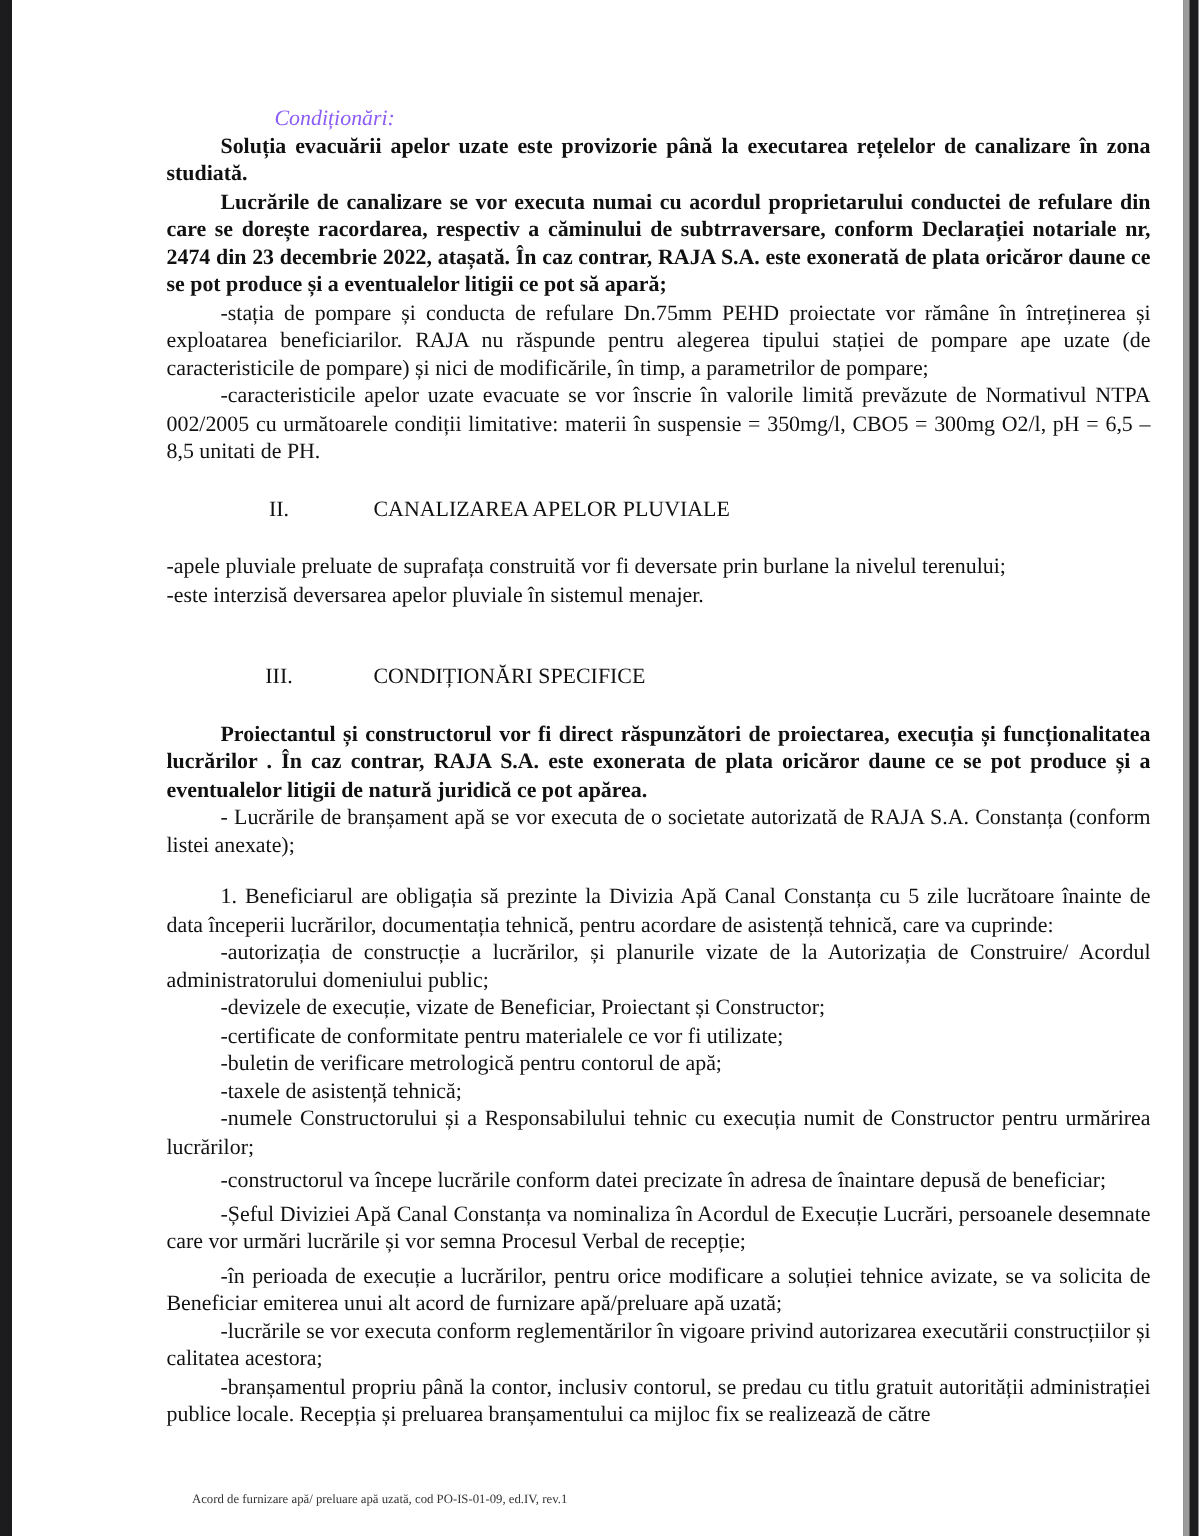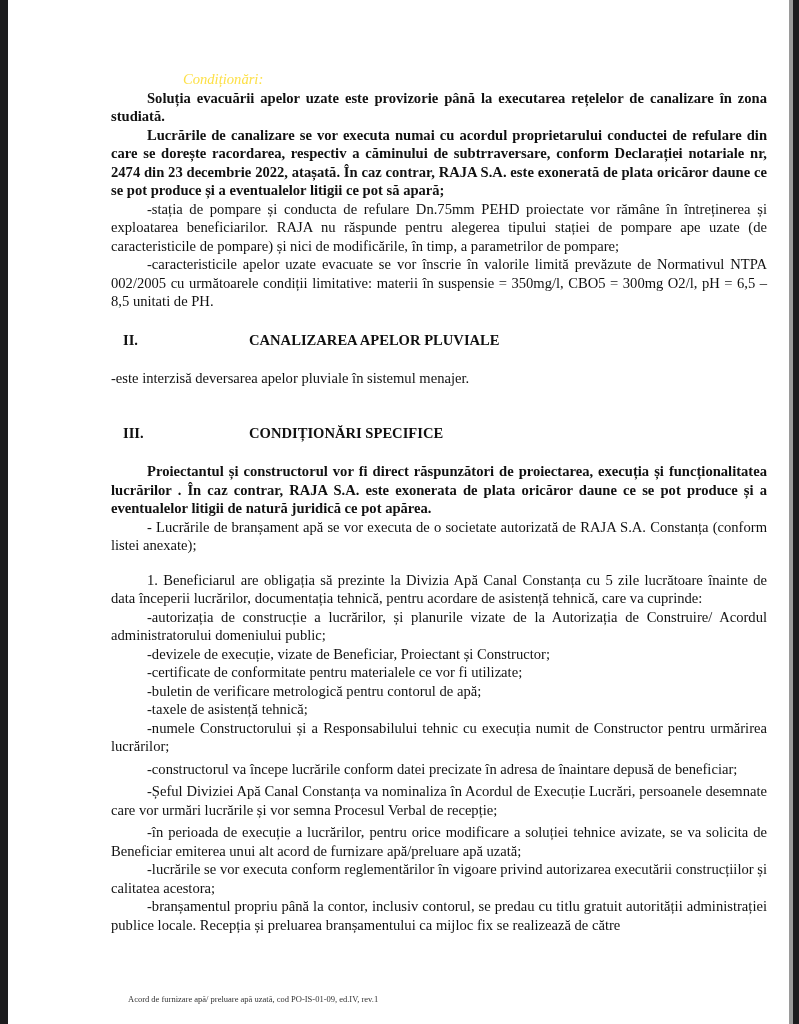--- a/index.html
+++ b/index.html
@@ -19,22 +19,22 @@
     background: #9a9a9a;
   }
   .content {
     position: absolute; left: 111px; top: 70px; width: 656px;
     font-size: 14.6px; line-height: 18.5px;
   }
   .p { margin: 0; text-align: justify; }
   .ind { text-indent: 36px; }
   .b { font-weight: bold; }
   .u { }
-  .cond-title { padding-left: 72px; font-style: italic; color: #fde047; }
-  .sec { display: flex; font-weight: bold; margin: 0; }
+  .cond-title { padding-left: 72px; font-style: italic; color: #8b5cf6; }
+  .sec { display: flex; font-weight: normal; margin: 0; text-align: center; }
   .sec .num { width: 138px; padding-left: 12px; box-sizing: border-box; }
   .gap-m { height: 20px; }
   .gap-l { height: 36px; }
   .footer {
     position: absolute; left: 128px; top: 994px;
     font-size: 8.5px; color: #333;
   }
 </style>
 </head>
 <body>
@@ -48,20 +48,21 @@
   <p class="p ind b">Lucrările de canalizare se vor executa numai cu acordul proprietarului conductei de refulare din care se dorește racordarea, respectiv a căminului de subtrraversare, conform Declarației notariale  nr, 2474 din 23 decembrie 2022, atașată. În caz contrar, RAJA S.A. este exonerată de plata oricăror daune ce se pot produce și a eventualelor litigii ce pot să apară;</p>
   <p class="p ind">-stația de pompare și conducta de refulare Dn.75mm PEHD proiectate vor rămâne în întreținerea și exploatarea beneficiarilor. RAJA nu răspunde pentru alegerea tipului stației de pompare ape uzate (de caracteristicile de pompare) și nici de modificările, în timp, a parametrilor de pompare;</p>
   <p class="p ind">-caracteristicile apelor uzate evacuate se vor înscrie în valorile limită prevăzute de Normativul NTPA 002/2005 cu următoarele condiții limitative: materii în suspensie = 350mg/l, CBO5 = 300mg O2/l, pH = 6,5 – 8,5 unitati de PH.</p>
 
   <div class="gap-m"></div>
   <div class="sec">
     <span class="num">II.</span>
     <span>CANALIZAREA APELOR PLUVIALE</span>
   </div>
   <div class="gap-m"></div>
+  <p class="p">-apele pluviale preluate de suprafața construită vor fi deversate prin burlane la nivelul terenului;</p>
   <p class="p">-este interzisă deversarea apelor pluviale în sistemul menajer.</p>
 
   <div class="gap-l"></div>
   <div class="sec">
     <span class="num">III.</span>
     <span>CONDIȚIONĂRI SPECIFICE</span>
   </div>
   <div class="gap-m"></div>
   <p class="p ind b">Proiectantul și constructorul vor fi direct răspunzători de proiectarea, execuția și funcționalitatea lucrărilor  . În caz contrar, RAJA S.A. este exonerata de plata oricăror daune ce se pot produce și a eventualelor litigii de natură juridică ce pot apărea.</p>
   <p class="p ind">- Lucrările de branșament apă se vor executa de o societate autorizată de RAJA S.A. Constanța (conform listei anexate);</p>

